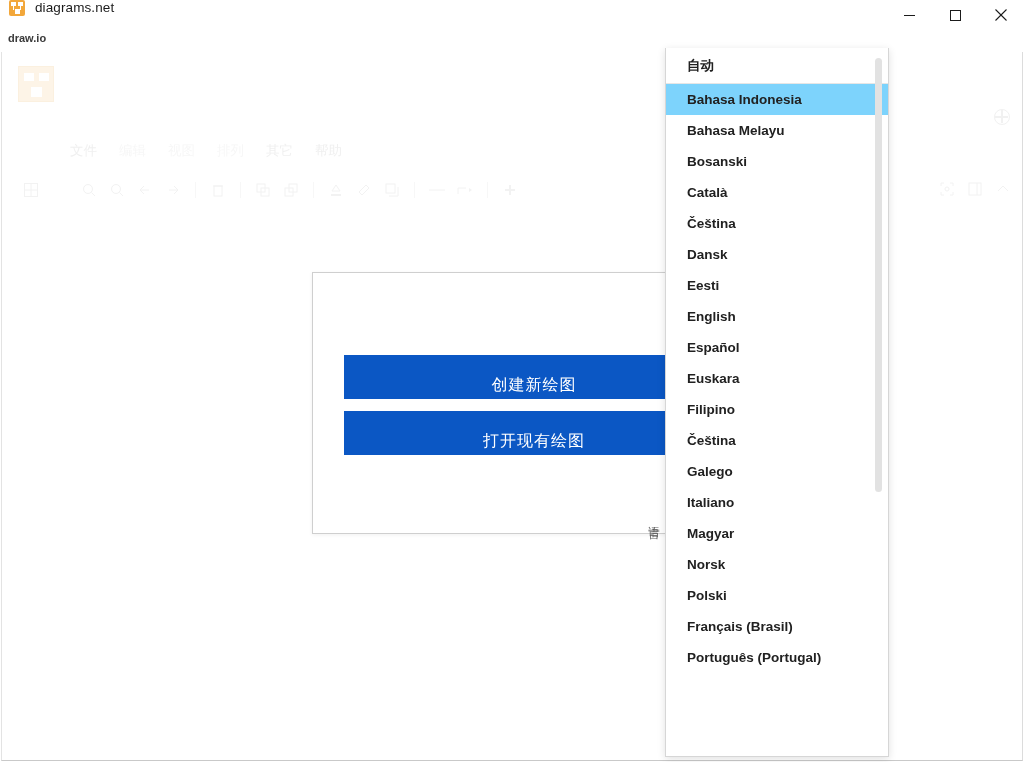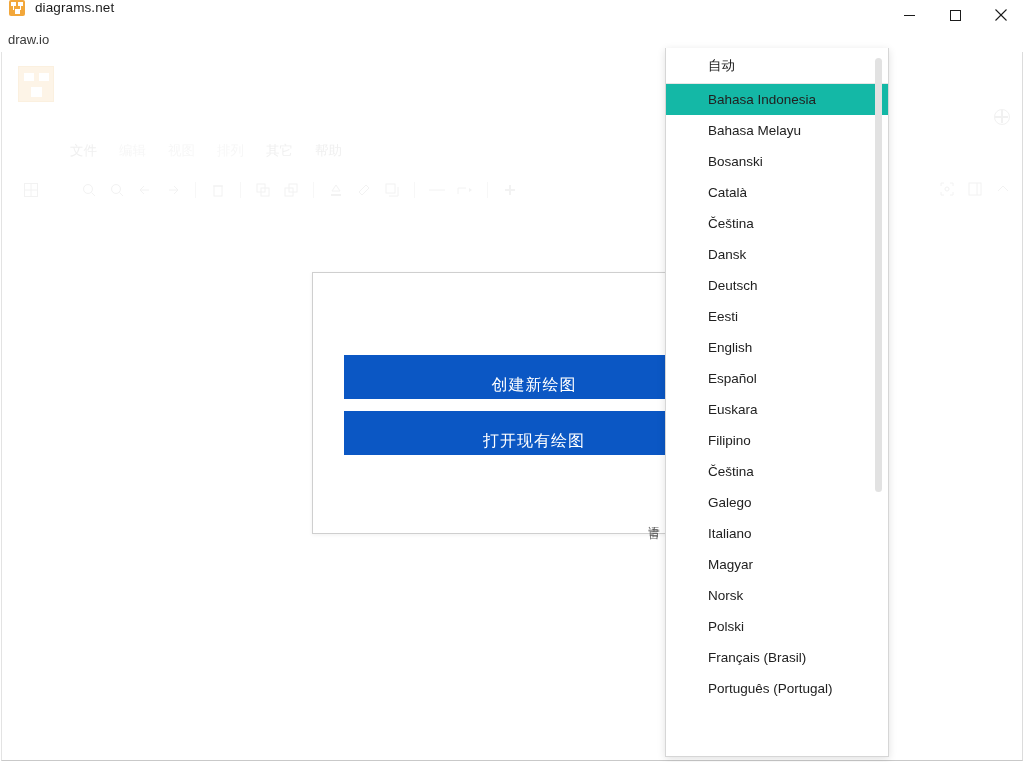--- a/index.html
+++ b/index.html
@@ -69,22 +69,23 @@
     width: 46px; height: 30px;
     display: flex; align-items: center; justify-content: center;
     background: transparent;
   }
   .win-btn svg { display: block; }
 
   
   .subtitle {
     position: absolute;
     left: 8px; top: 32px;
-    font-size: 13px;
+    font-size: 11px;
     color: #3a3a3a;
+    font-weight: bold;
   }
 
   
   .editor {
     position: absolute;
     left: 1px; top: 52px;
     width: 1022px; height: 709px;
     background: #ffffff;
     border-left: 1px solid #e3e3e3;
     border-right: 1px solid #dcdcdc;
@@ -229,34 +230,35 @@
   .lang-list {
     position: absolute;
     left: 0; top: 0;
     width: 222px;
     height: 707px;
     overflow: hidden;
   }
   .lang-item {
     height: 31px;
     line-height: 31px;
-    padding-left: 42px;
+    padding-left: 21px;
     font-size: 13.5px;
     color: #212121;
     white-space: nowrap;
     cursor: pointer;
     box-sizing: border-box;
+    font-weight: bold;
   }
   .lang-item.auto {
     height: 36px;
     line-height: 36px;
     border-bottom: 1px solid #e6e6e6;
   }
   .lang-item.selected {
-    background: #14b8a6;
+    background: #7dd3fc;
   }
 
   .lang-scroll-track {
     position: absolute;
     right: 3px; top: 4px;
     width: 7px;
     height: 700px;
     background: transparent;
   }
   .lang-scroll-thumb {
@@ -446,21 +448,20 @@
 
   <div class="lang-dropdown">
     <div class="lang-list">
       <div class="lang-item auto">自动</div>
       <div class="lang-item selected">Bahasa Indonesia</div>
       <div class="lang-item">Bahasa Melayu</div>
       <div class="lang-item">Bosanski</div>
       <div class="lang-item">Català</div>
       <div class="lang-item">Čeština</div>
       <div class="lang-item">Dansk</div>
-      <div class="lang-item">Deutsch</div>
       <div class="lang-item">Eesti</div>
       <div class="lang-item">English</div>
       <div class="lang-item">Español</div>
       <div class="lang-item">Euskara</div>
       <div class="lang-item">Filipino</div>
       <div class="lang-item">Čeština</div>
       <div class="lang-item">Galego</div>
       <div class="lang-item">Italiano</div>
       <div class="lang-item">Magyar</div>
       <div class="lang-item">Norsk</div>

